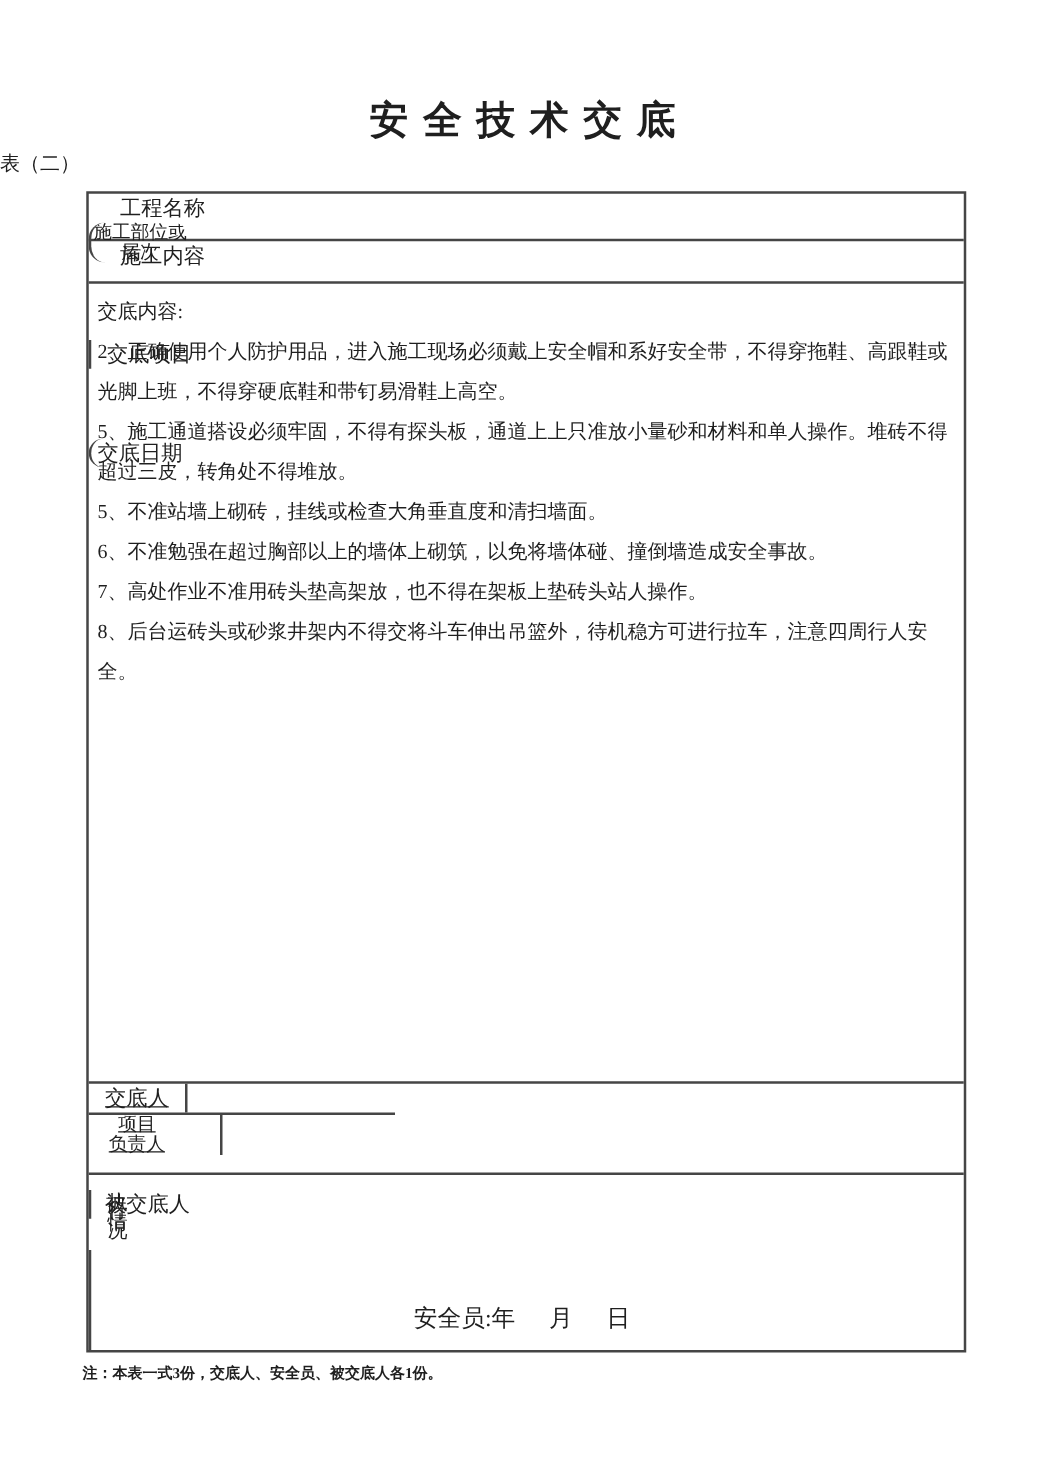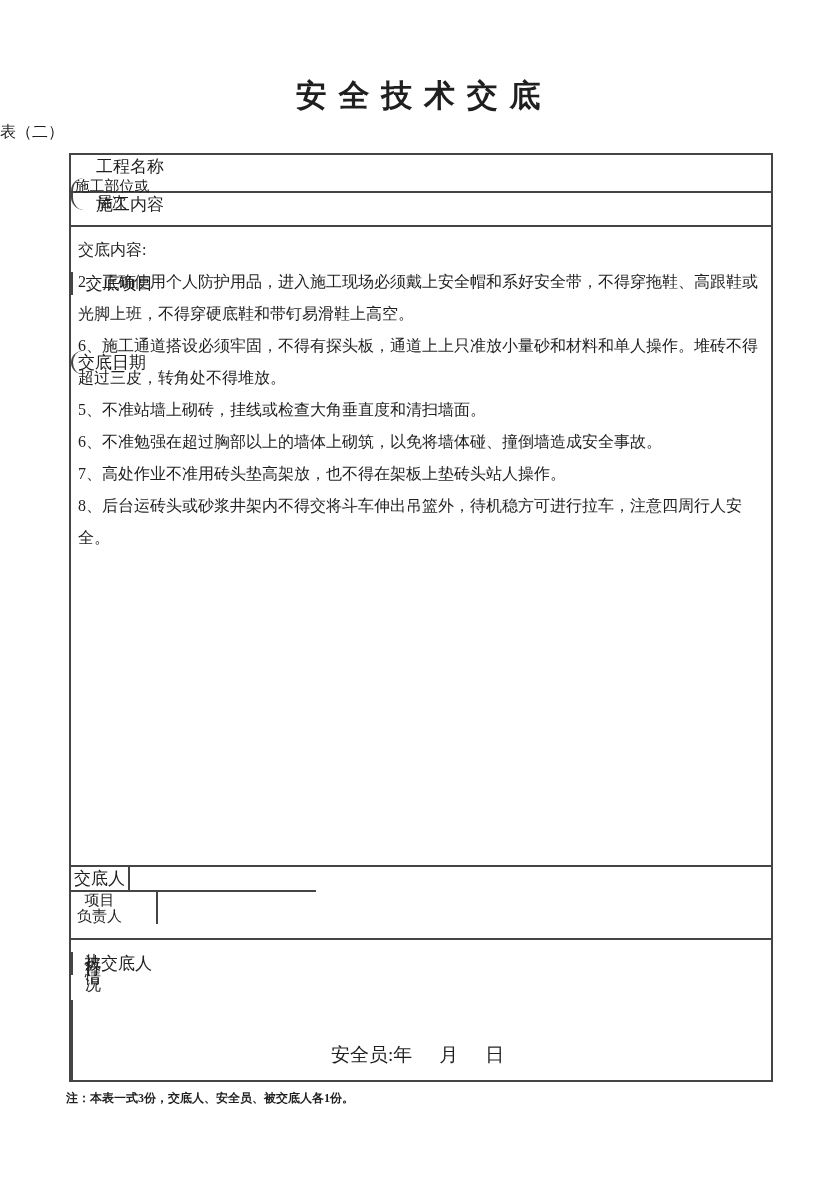--- a/index.html
+++ b/index.html
@@ -65,21 +65,21 @@
     font-size:16px;
     line-height:32px;
     word-break:break-all;
     text-align:left;
   }
   .content-line{ margin:0; }
 
   .sig-row{ height:73px; }
   .sig-left{ width:245px; flex:none; display:flex; flex-direction:column; }
   .sig-sub{ display:flex; flex:1 1 auto; }
-  .w73{ width:57px; flex:none; }
+  .w73{ width:77px; flex:none;text-decoration:underline; }
   .pre{ white-space:pre-line; font-size:15px; line-height:16px; }
   .w92{ width:92px; flex:none; }
 
   .exec-row{ height:142px; }
   .exec-label{
     width:43px; flex:none;
     display:flex; align-items:center; justify-content:center;
     writing-mode:vertical-rl;
     text-orientation:upright;
     font-size:16px;
@@ -126,21 +126,21 @@
       <div class="cell w95 bl">交底项目</div>
       <div class="cell w124 bl"></div>
       <div class="cell w80 bl">交底日期</div>
       <div class="cell flex1 bl datecell">年　月　日</div>
     </div>
 
     <div class="row content-row bt">
       <div class="content-inner">
         <div class="content-line">交底内容:</div>
         <div class="content-line">2、正确使用个人防护用品，进入施工现场必须戴上安全帽和系好安全带，不得穿拖鞋、高跟鞋或光脚上班，不得穿硬底鞋和带钉易滑鞋上高空。</div>
-        <div class="content-line">6、施工通道搭设必须牢固，不得有探头板，通道上上只准放小量砂和材料和单人操作。堆砖不得超过三皮，转角处不得堆放。</div>
+        <div class="content-line">5、施工通道搭设必须牢固，不得有探头板，通道上上只准放小量砂和材料和单人操作。堆砖不得超过三皮，转角处不得堆放。</div>
         <div class="content-line">5、不准站墙上砌砖，挂线或检查大角垂直度和清扫墙面。</div>
         <div class="content-line">6、不准勉强在超过胸部以上的墙体上砌筑，以免将墙体碰、撞倒墙造成安全事故。</div>
         <div class="content-line">7、高处作业不准用砖头垫高架放，也不得在架板上垫砖头站人操作。</div>
         <div class="content-line">8、后台运砖头或砂浆井架内不得交将斗车伸出吊篮外，待机稳方可进行拉车，注意四周行人安全。</div>
       </div>
     </div>
 
     <div class="row sig-row bt">
       <div class="sig-left">
         <div class="sig-sub">

